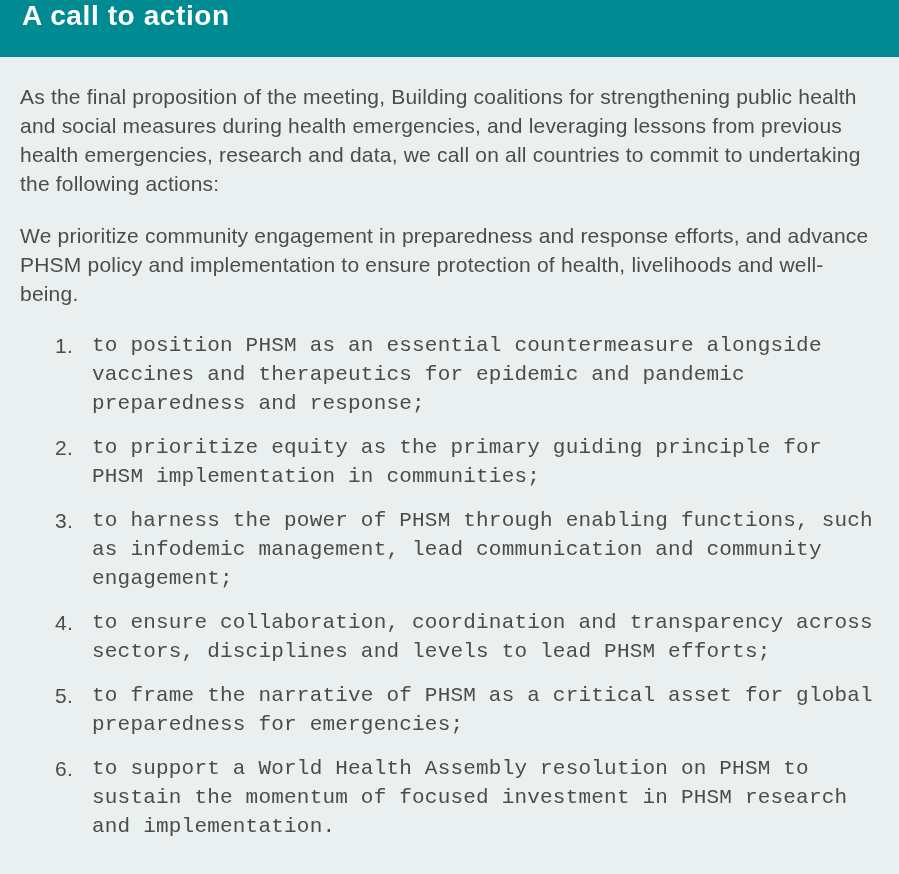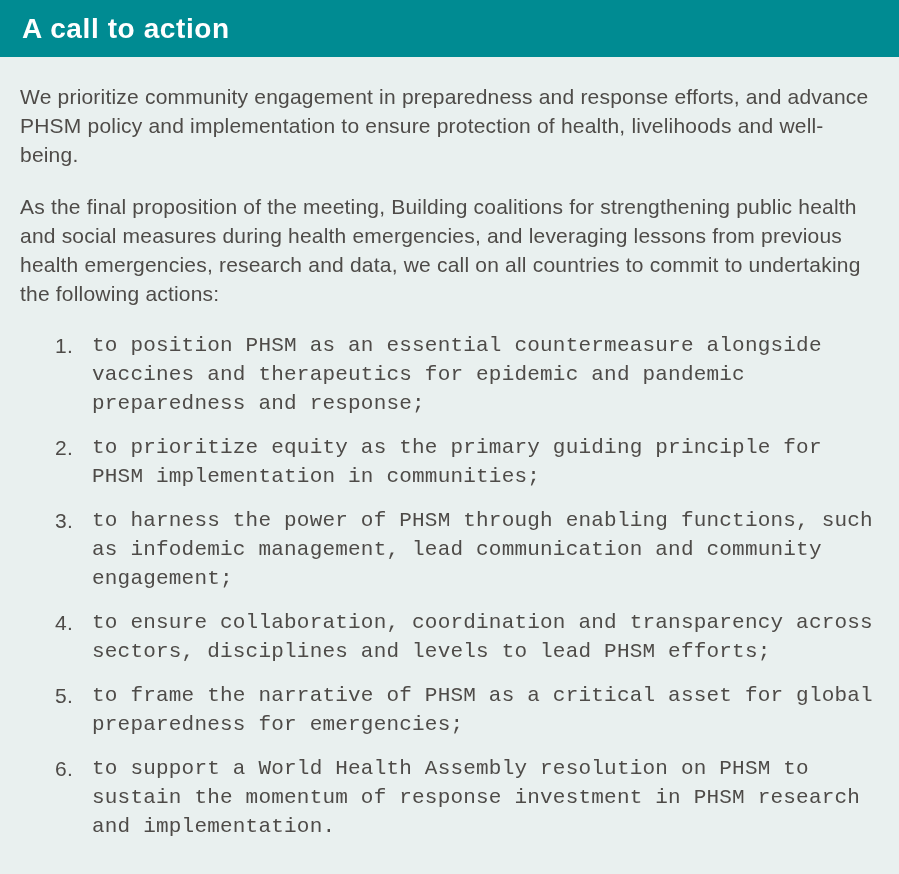--- a/index.html
+++ b/index.html
@@ -8,21 +8,21 @@
     height: 874px;
     background: #E9F0EF;
     font-family: "Liberation Sans", "DejaVu Sans", sans-serif;
     overflow: hidden;
   }
   .header-bar {
     width: 899px;
     height: 57px;
     background: #008B92;
     display: flex;
-    align-items: center;
+    align-items: flex-start;
     padding-left: 22px;
   }
   .header-bar h1 {
     color: #FFFFFF;
     font-size: 28px;
     font-weight: bold;
     letter-spacing: 0.6px;
   }
   .content {
     padding: 25px 26px 0 20px;
@@ -53,22 +53,22 @@
   }
 </style>
 </head>
 <body>
 
 <div class="header-bar">
   <h1>A call to action</h1>
 </div>
 
 <div class="content">
+  <p>As the final proposition of the meeting, Building coalitions for strengthening public health and social measures during health emergencies, and leveraging lessons from previous health emergencies, research and data, we call on all countries to commit to undertaking the following actions:</p>
   <p>We prioritize community engagement in preparedness and response efforts, and advance PHSM policy and implementation to ensure protection of health, livelihoods and well-being.</p>
-  <p>As the final proposition of the meeting, Building coalitions for strengthening public health and social measures during health emergencies, and leveraging lessons from previous health emergencies, research and data, we call on all countries to commit to undertaking the following actions:</p>
 
   <ol class="action-list">
     <li>
       <span class="num">1.</span>
       <span class="itext">to position PHSM as an essential countermeasure alongside vaccines and therapeutics for epidemic and pandemic preparedness and response;</span>
     </li>
     <li>
       <span class="num">2.</span>
       <span class="itext">to prioritize equity as the primary guiding principle for PHSM implementation in communities;</span>
     </li>
@@ -79,16 +79,16 @@
     <li>
       <span class="num">4.</span>
       <span class="itext">to ensure collaboration, coordination and transparency across sectors, disciplines and levels to lead PHSM efforts;</span>
     </li>
     <li>
       <span class="num">5.</span>
       <span class="itext">to frame the narrative of PHSM as a critical asset for global preparedness for emergencies;</span>
     </li>
     <li>
       <span class="num">6.</span>
-      <span class="itext">to support a World Health Assembly resolution on PHSM to sustain the momentum of response investment in PHSM research and implementation.</span>
+      <span class="itext">to support a World Health Assembly resolution on PHSM to sustain the momentum of focused investment in PHSM research and implementation.</span>
     </li>
   </ol>
 </div>
 
 </body></html>

